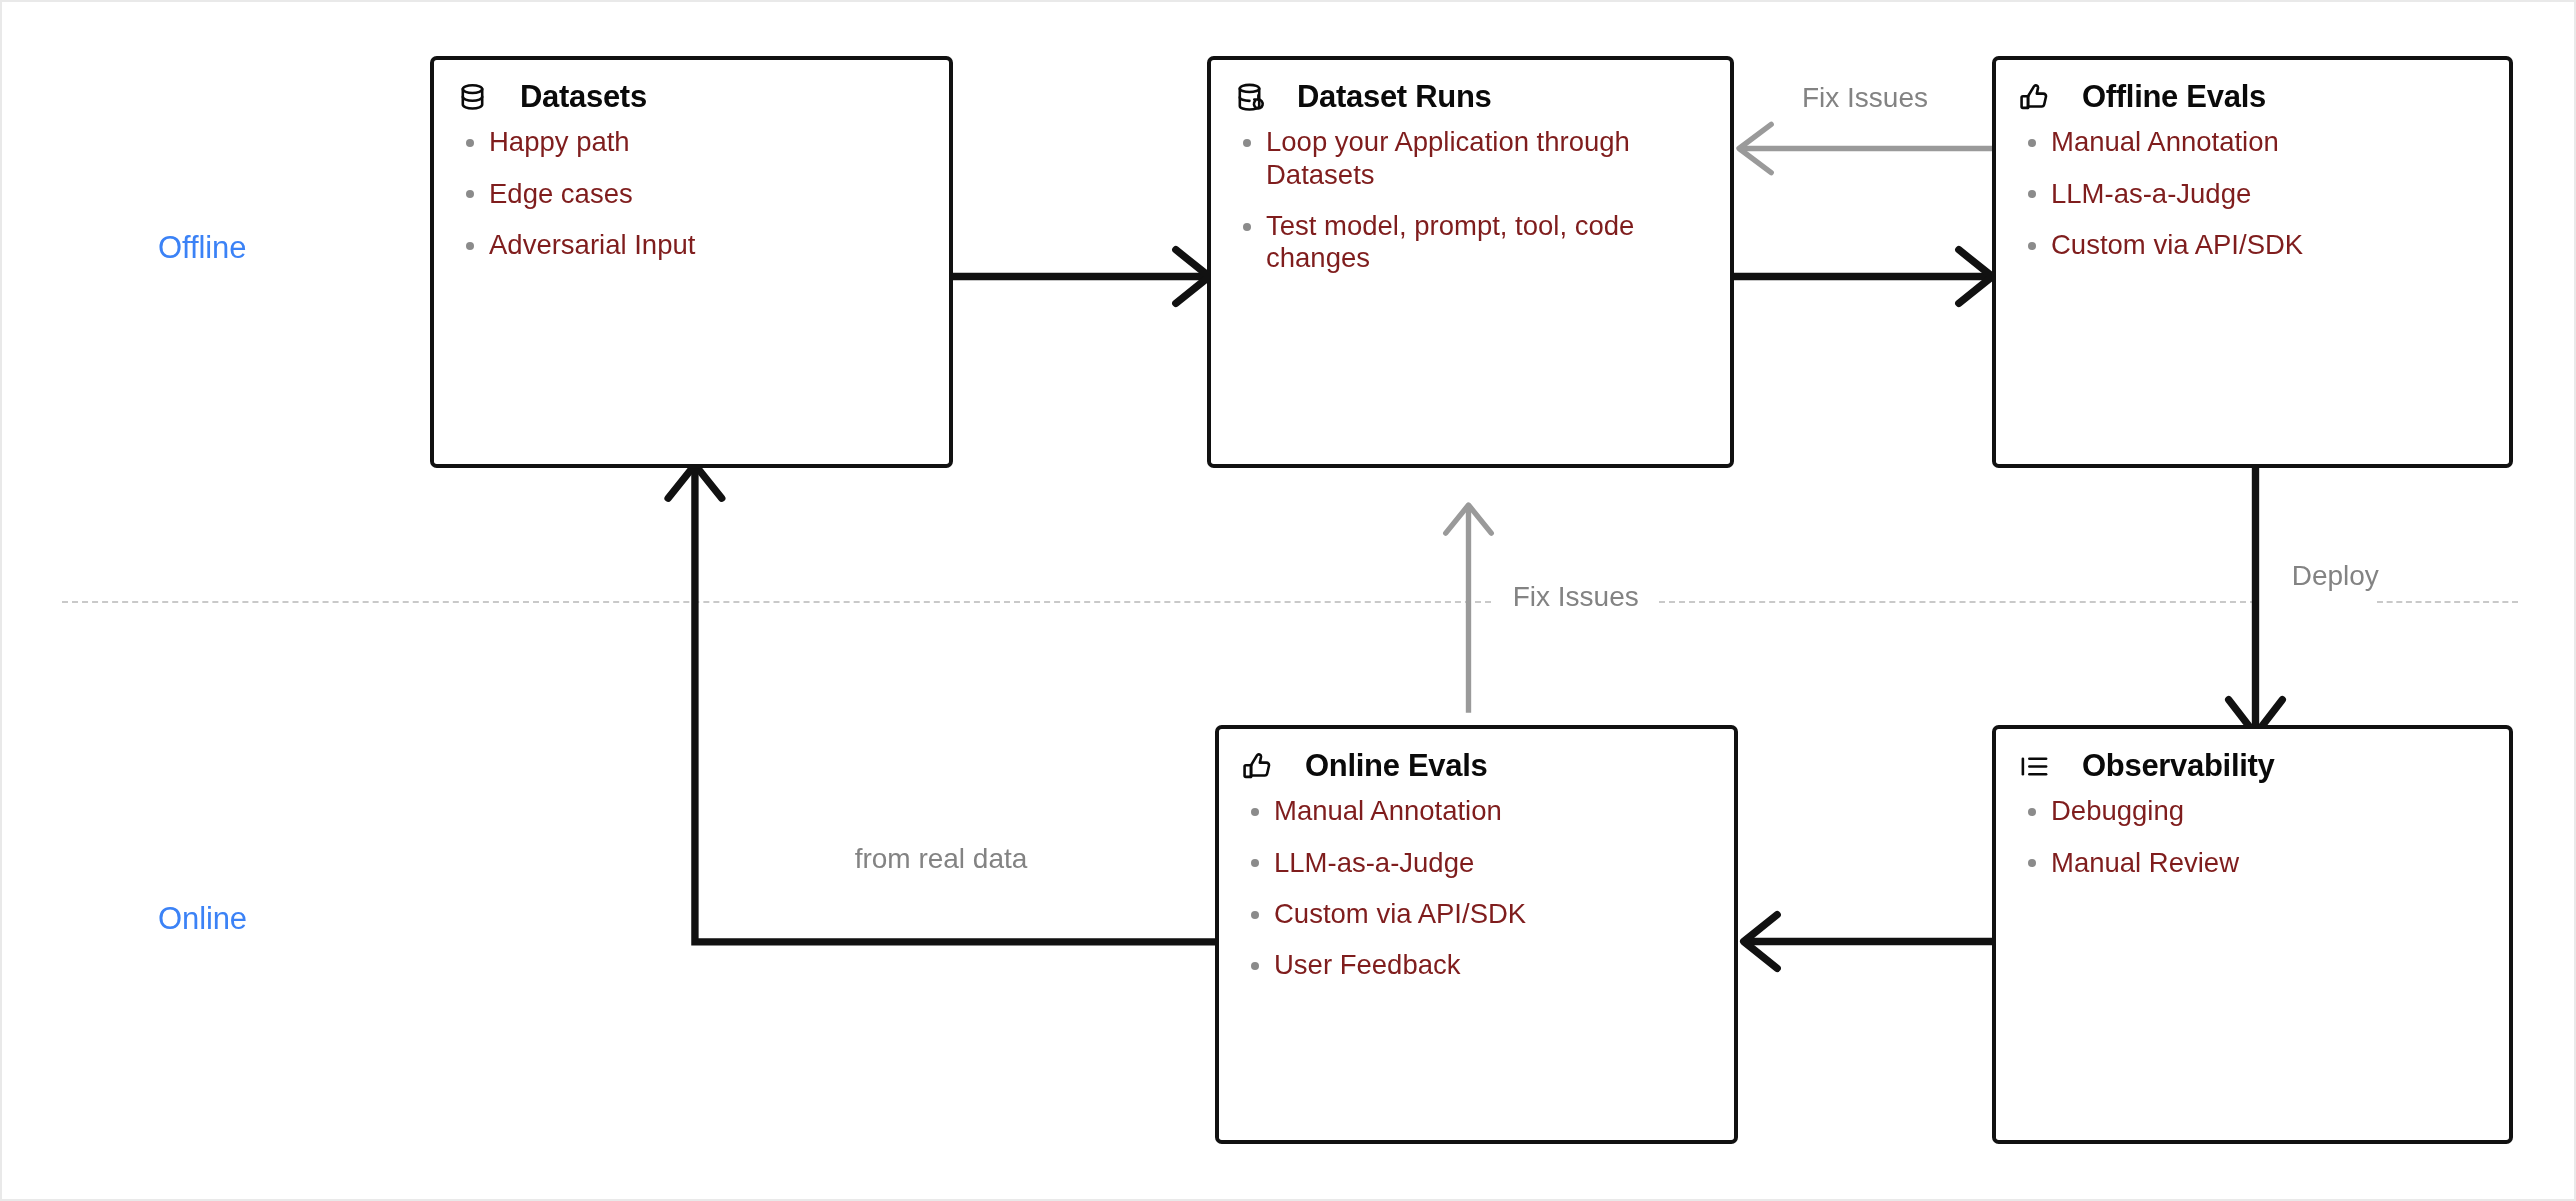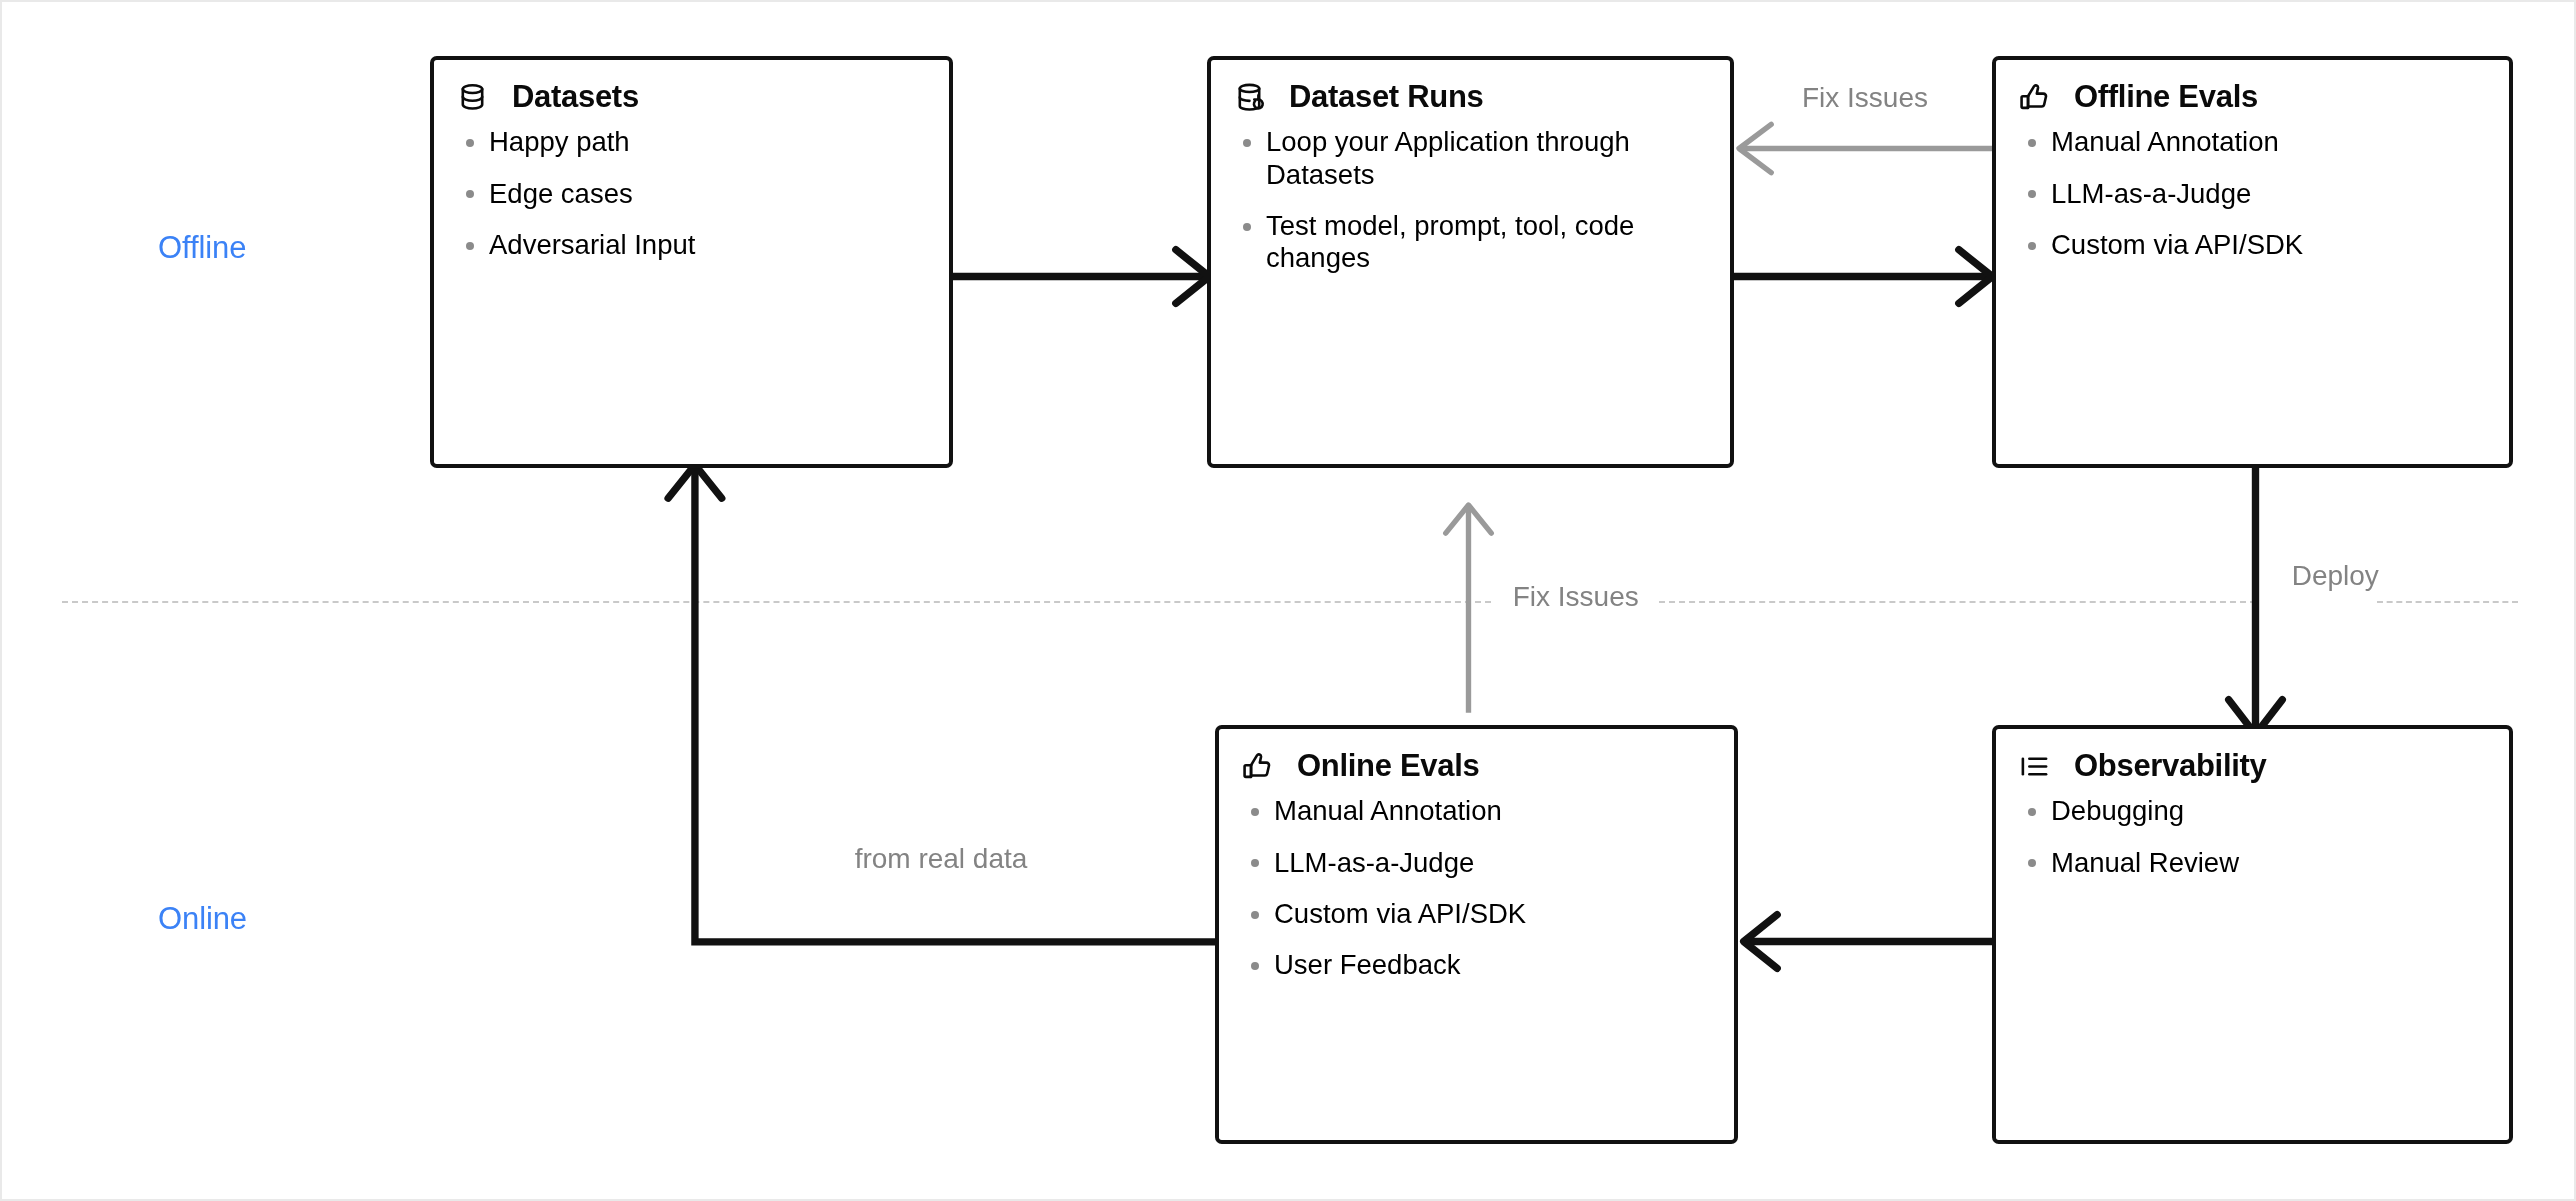--- a/index.html
+++ b/index.html
@@ -55,21 +55,21 @@
     background: #ffffff;
     border: 4px solid #111111;
     border-radius: 6.7px;
     box-sizing: border-box;
     padding: 20px 23px 16px 23px;
   }
 
   .node-head {
     display: flex;
     align-items: center;
-    gap: 24px;
+    gap: 32px;
     margin-bottom: 12px;
   }
 
   .node-icon {
     width: 31px;
     height: 31px;
     flex: 0 0 31px;
     display: block;
     color: #0a0a0a;
   }
@@ -86,21 +86,21 @@
 
   .node-list {
     list-style: none;
     margin: 0;
     padding: 0;
   }
   .node-list li {
     position: relative;
     font-size: 27.5px;
     line-height: 1.18;
-    color: #000000;
+    color: #7f1d1d;
     padding-left: 32px;
     margin: 0 0 19px 0;
   }
   .node-list li:last-child { margin-bottom: 0; }
   .node-list li::before {
     content: "";
     position: absolute;
     left: 9.4px;
     top: 12.7px;
     width: 8px;

